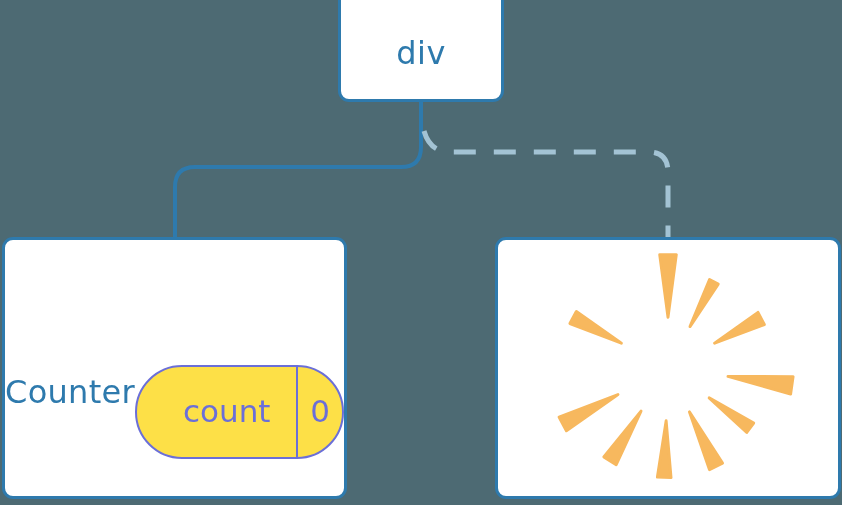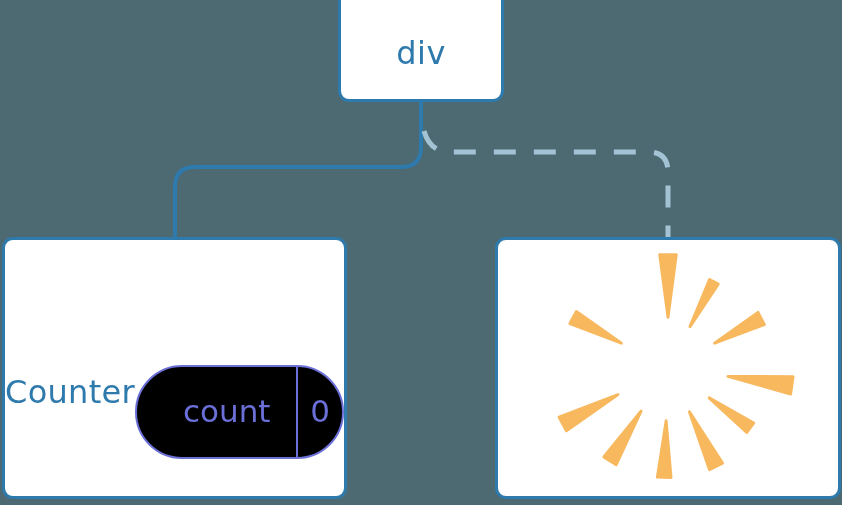--- a/index.html
+++ b/index.html
@@ -69,21 +69,21 @@
   }
   .state-pill {
     margin-top: 39px;
     display: flex;
     align-items: stretch;
     height: 94px;
     border: 2px solid #6b6fd8;
     border-radius: 47px;
     box-sizing: border-box;
     overflow: hidden;
-    background: #000000;
+    background: #fde047;
   }
   .state-pill .pill-key {
     display: flex;
     align-items: center;
     justify-content: center;
     padding: 0 26px 0 46px;
     font-size: 31px;
     color: #6b6fd8;
     border-right: 2px solid #6b6fd8;
     line-height: 1;

